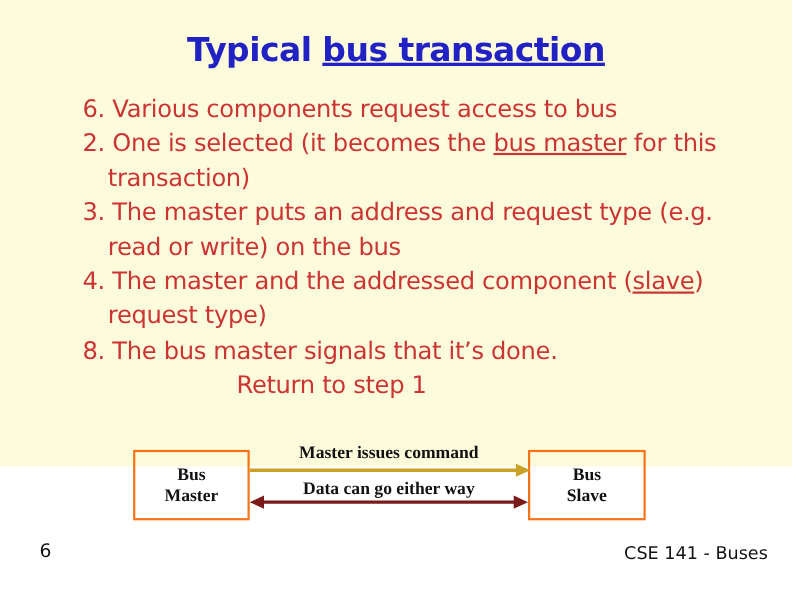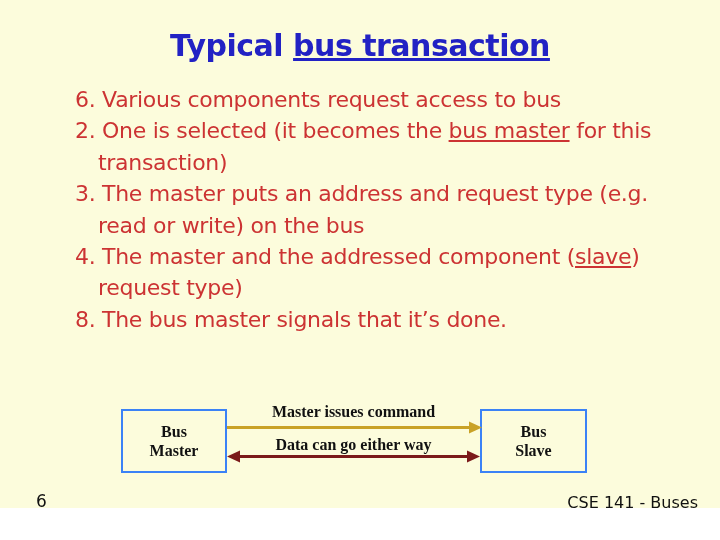--- a/index.html
+++ b/index.html
@@ -1,37 +1,37 @@
 <!DOCTYPE html>
 <html><head>
 <meta charset="utf-8">
 <style>
   html,body{margin:0;padding:0;}
   body{width:720px;height:540px;overflow:hidden;}
   .slide{
-    position:relative;width:720px;height:508px;
+    position:relative;width:720px;height:424px;
     background:#FCFCDC;
     font-family:"DejaVu Sans", sans-serif;
   }
   .title{
     position:absolute;top:28px;left:0;width:720px;
     text-align:center;font-size:30px;font-weight:bold;
     color:#2222C4;letter-spacing:-0.5px;
   }
   .u{text-decoration:underline;}
   .body-list{
     position:absolute;left:75px;top:84px;width:640px;
     color:#CC3333;font-size:22px;letter-spacing:-0.3px;
   }
   .line{white-space:nowrap;line-height:31.4px;height:31.4px;}
   .ind0{margin-left:0;}
   .ind1{margin-left:23px;}
   .ind2{margin-left:140px;}
   .box{
-    position:absolute;border:2px solid #3b82f6;background:transparent;
+    position:absolute;border:2px solid #f97316;background:transparent;
     display:flex;align-items:center;justify-content:center;text-align:center;
     font-family:"Liberation Serif", serif;font-weight:bold;
     font-size:16px;line-height:19px;color:#111;
   }
   .box-master{left:121px;top:409px;width:102px;height:60px;}
   .box-slave{left:480px;top:409px;width:103px;height:60px;}
   .arrow-svg{position:absolute;left:0;top:0;pointer-events:none;}
   .arrow-label{
     position:absolute;left:227px;width:253px;text-align:center;
     font-family:"Liberation Serif", serif;font-weight:bold;
@@ -57,20 +57,21 @@
 
   <div class="body-list">
       <div class="line ind0"><span>6. Various components request access to bus</span></div>
       <div class="line ind0"><span>2. One is selected (it becomes the </span><span class="u">bus master</span><span> for this</span></div>
       <div class="line ind1"><span>transaction)</span></div>
       <div class="line ind0"><span>3. The master puts an address and request type (e.g.</span></div>
       <div class="line ind1"><span>read or write) on the bus</span></div>
       <div class="line ind0"><span>4. The master and the addressed component (</span><span class="u">slave</span><span>)</span></div>
       <div class="line ind1"><span>request type)</span></div>
       <div class="line ind0"><span>8. The bus master signals that it’s done.</span></div>
+      <div class="line ind2"><span>Return to step 1</span></div>
     </div>
 
   <div class="box box-master">
     <div>
       <div>Bus</div>
       <div>Master</div>
     </div>
   </div>
 
   <div class="box box-slave">

